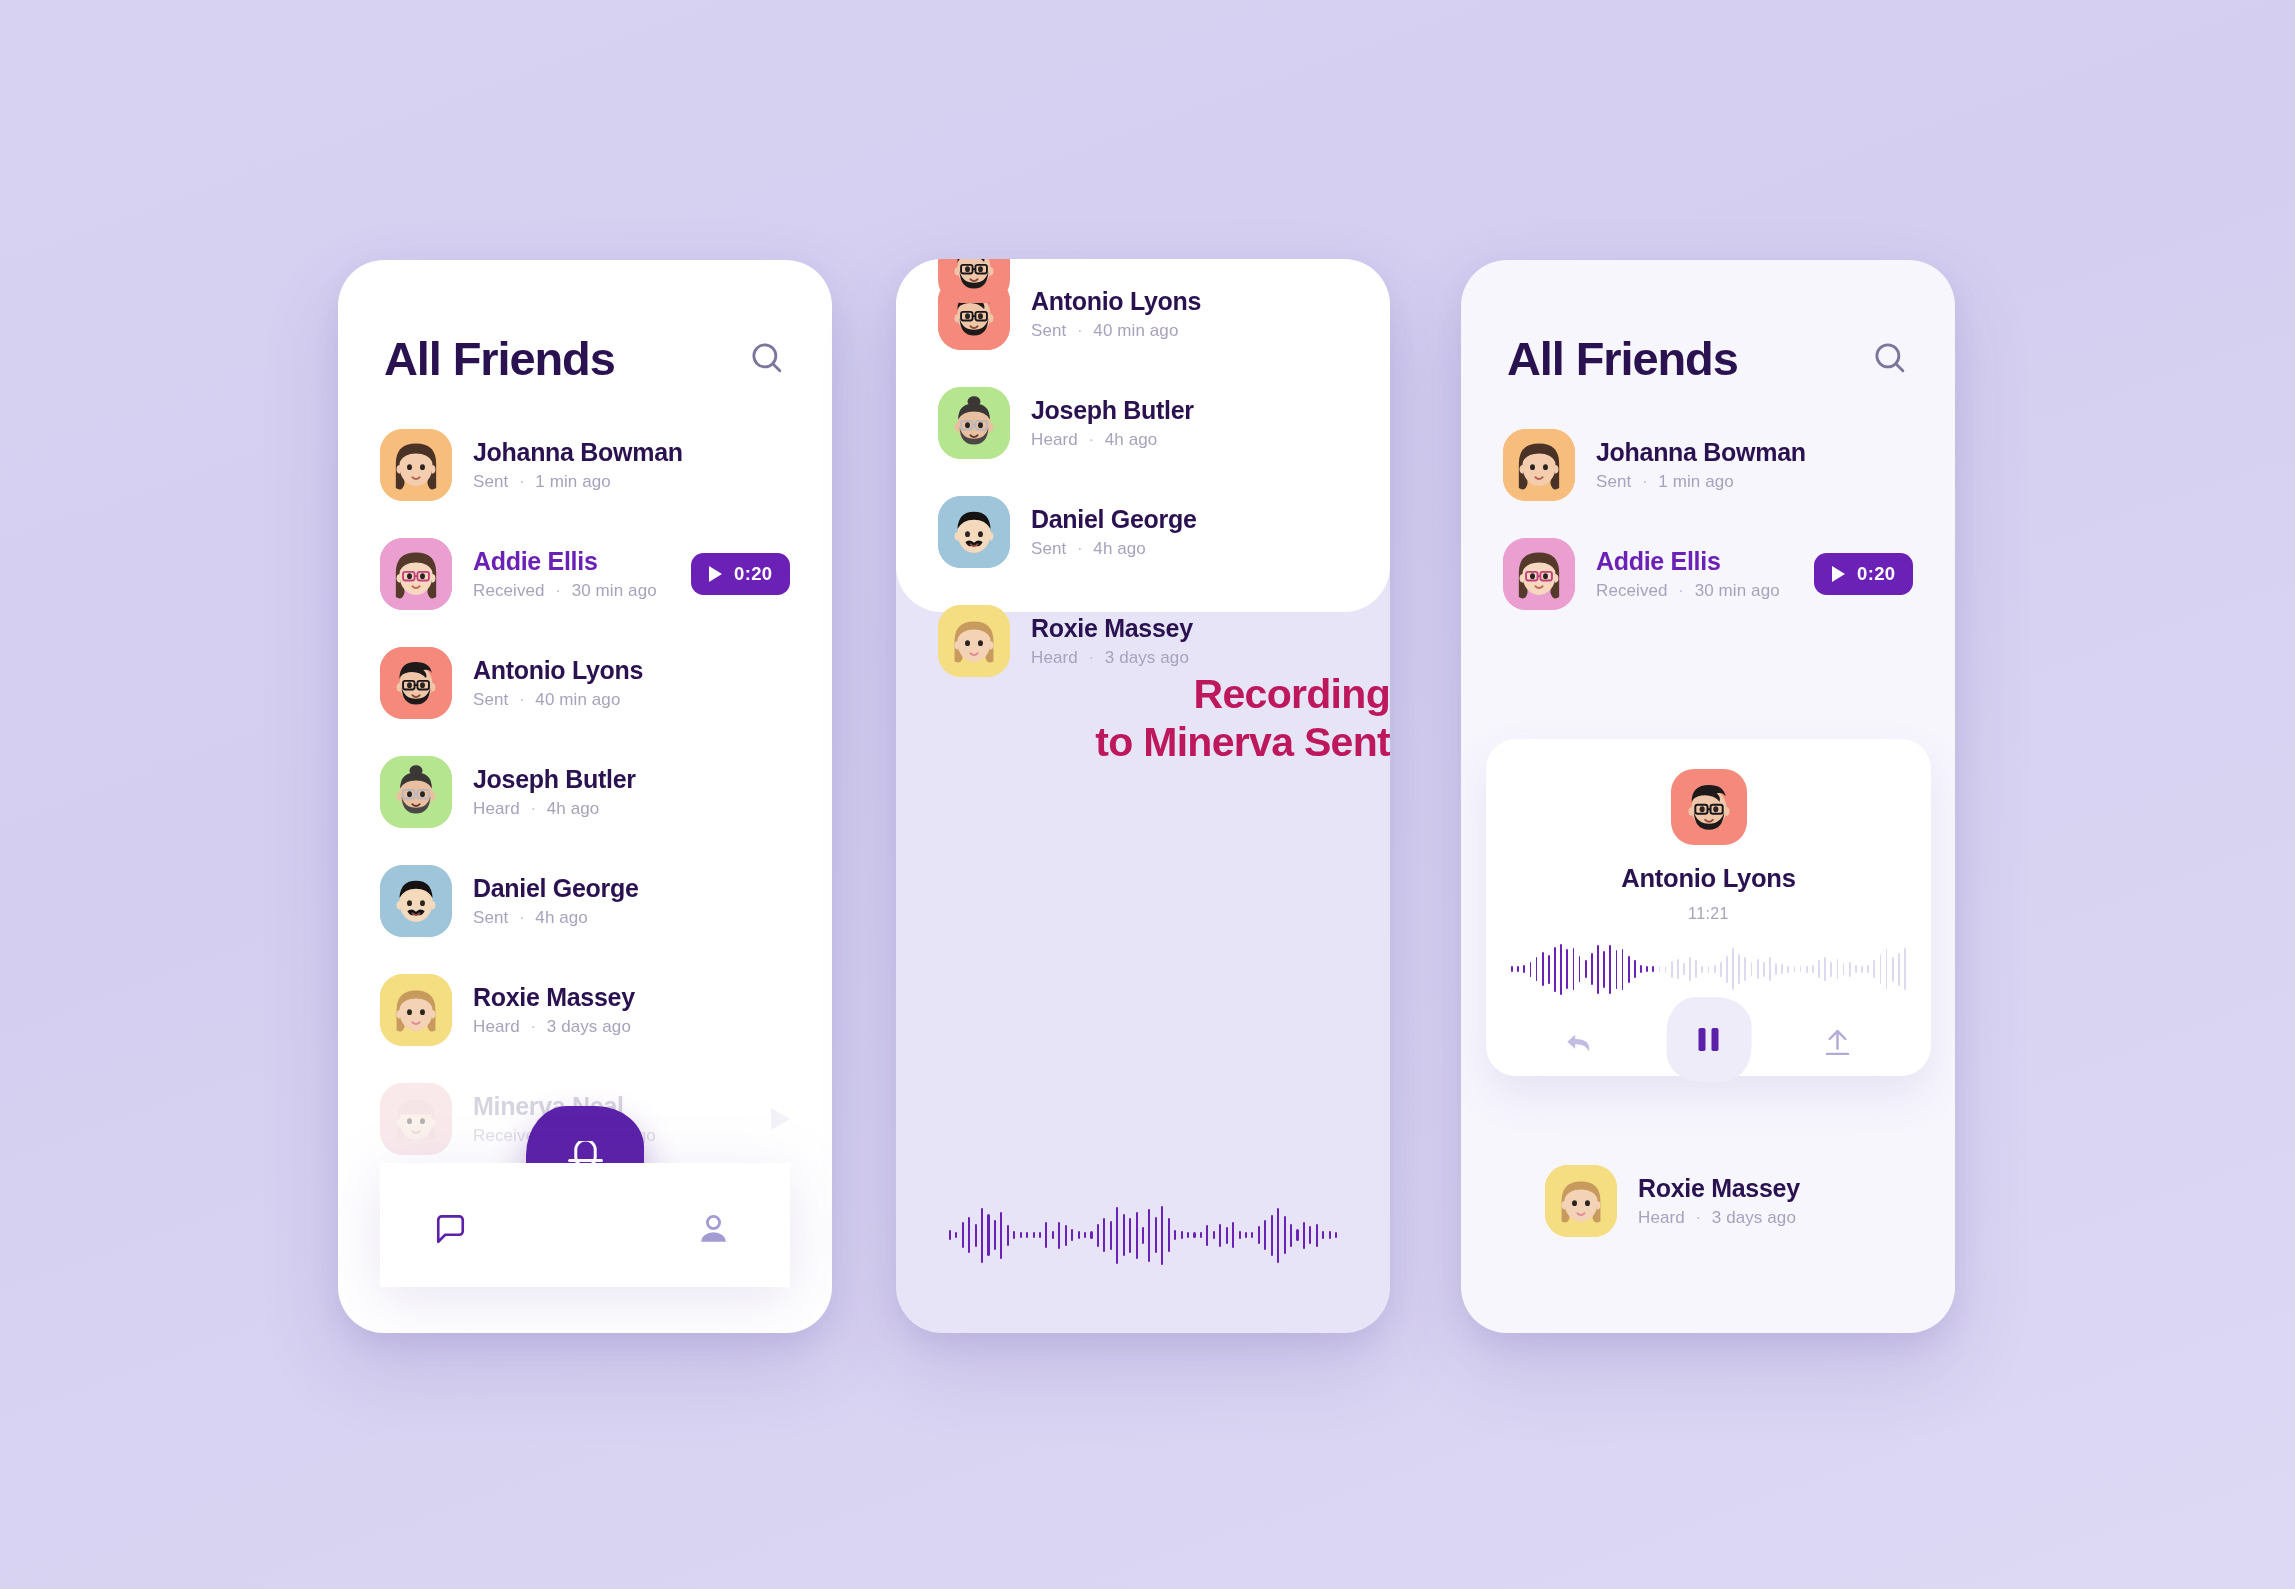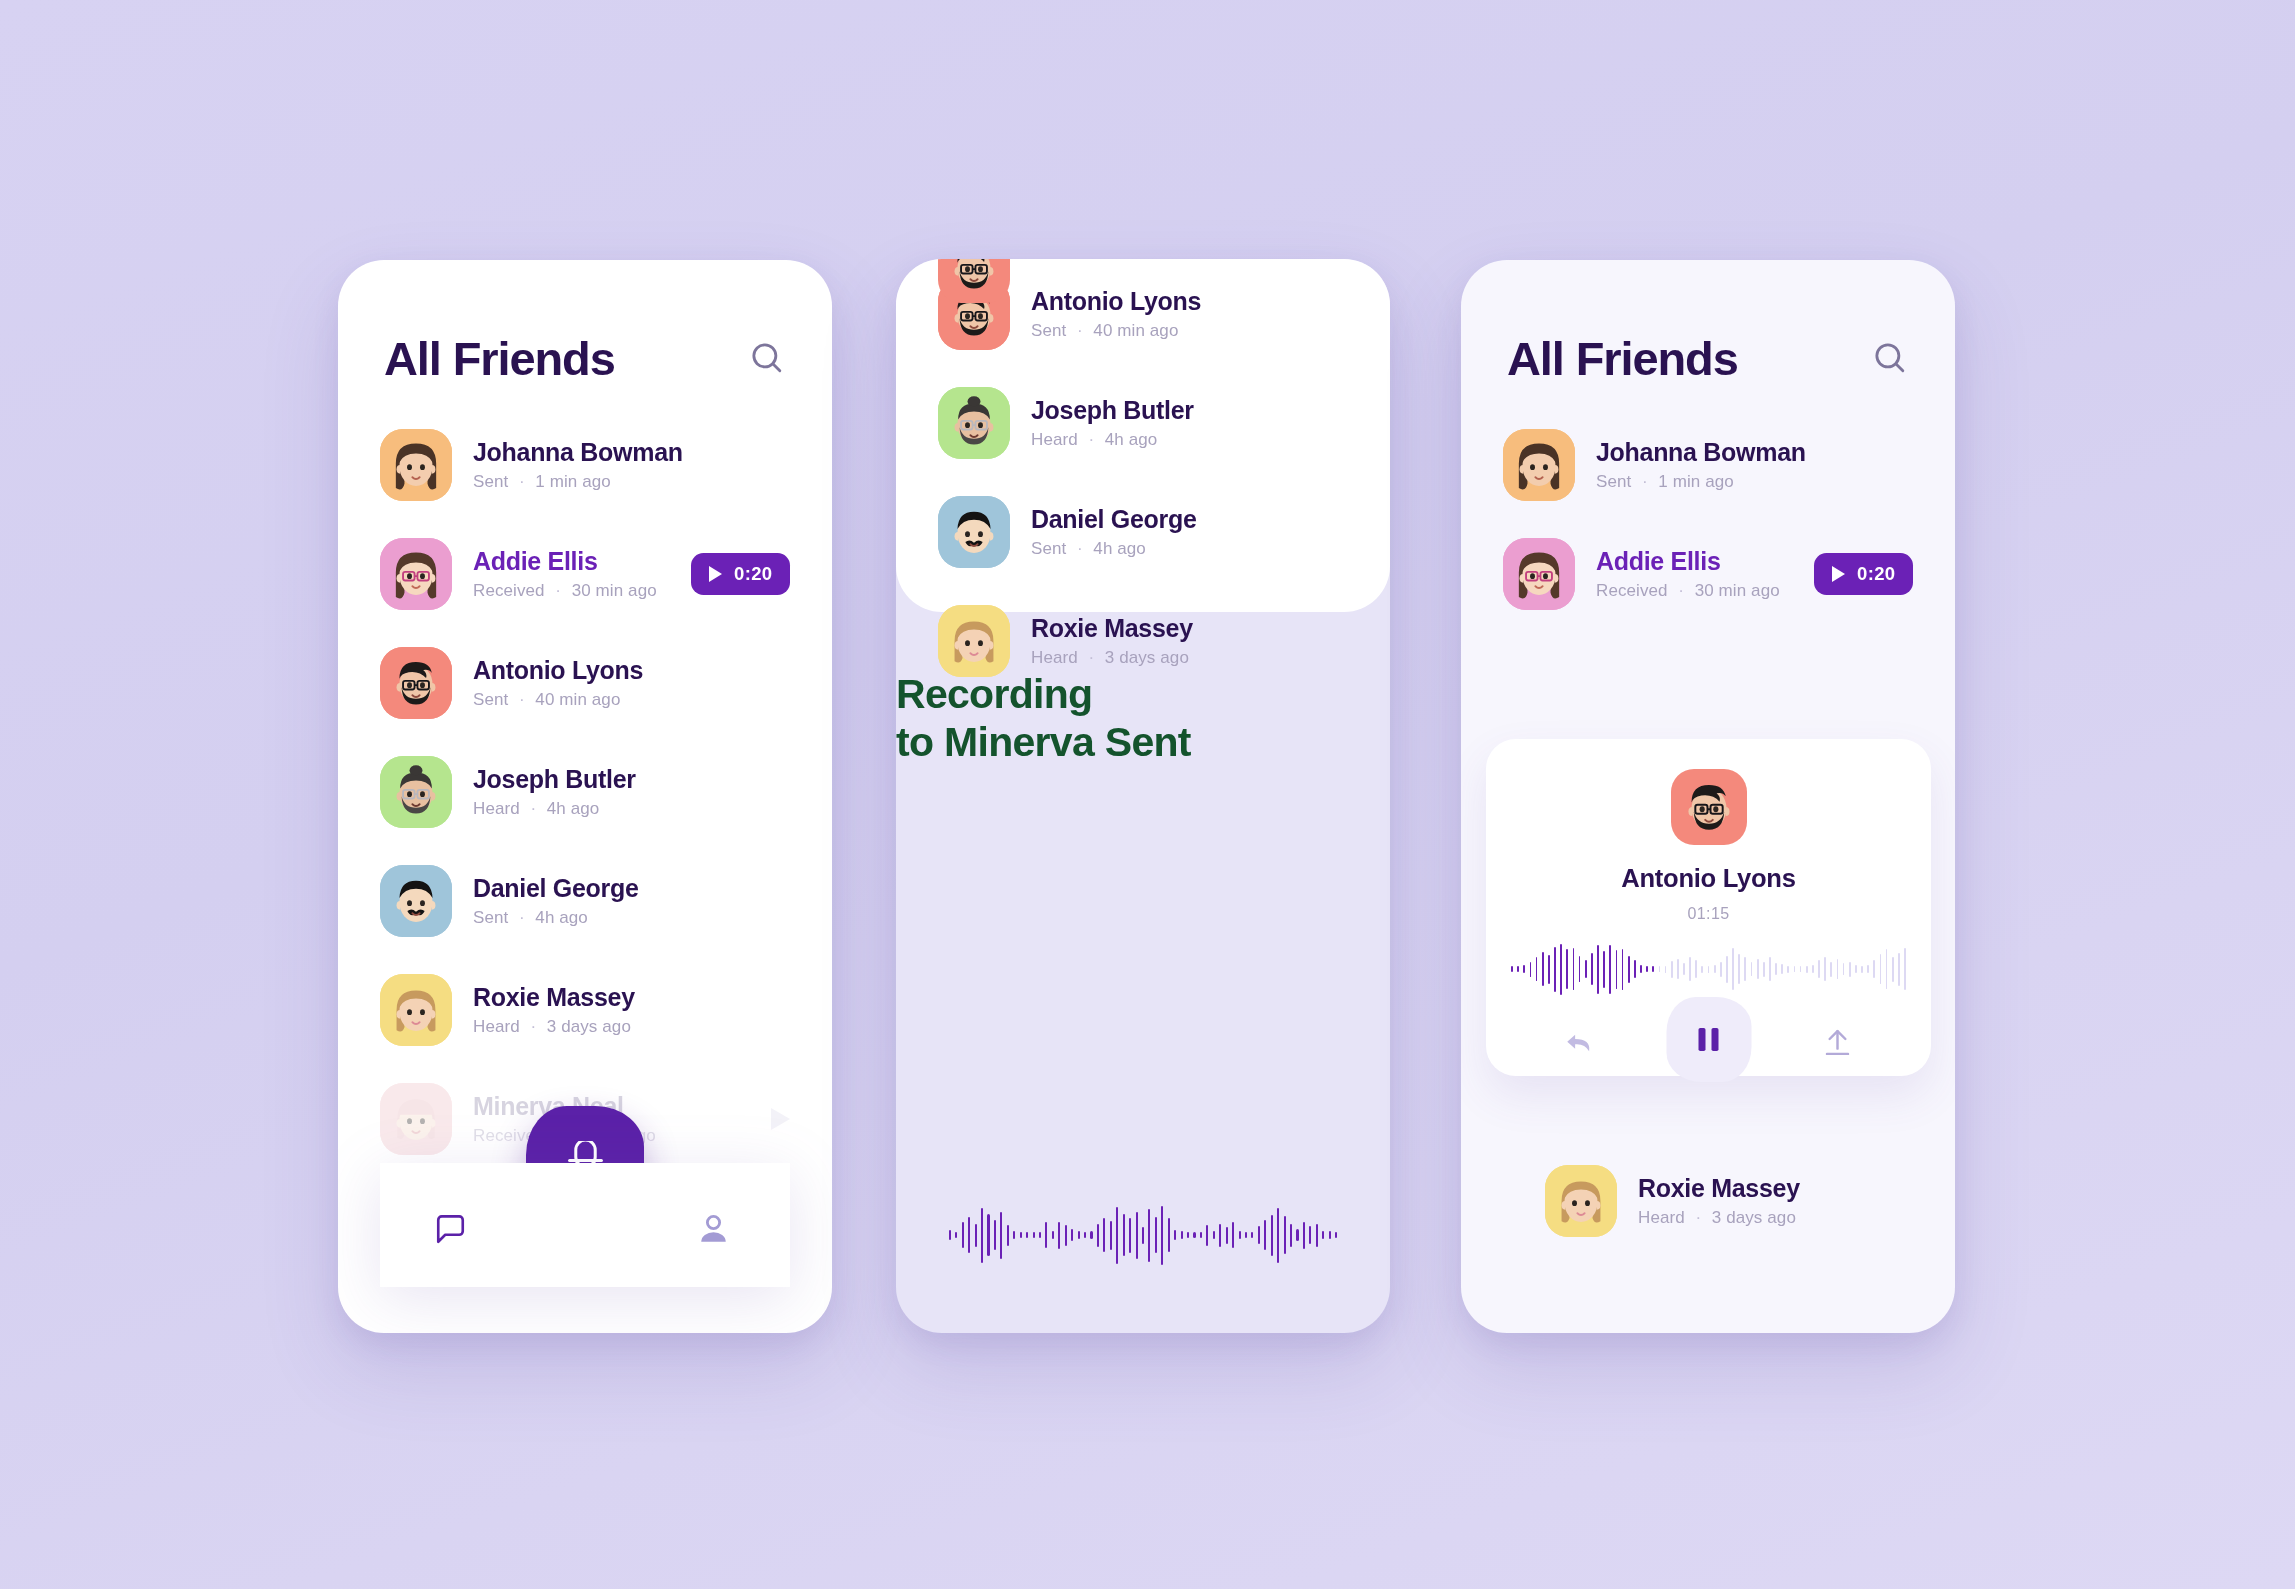--- a/index.html
+++ b/index.html
@@ -179,22 +179,22 @@
     border-radius: 23px;
     overflow: hidden;
     z-index: 4;
   }
   .p2-overflow-avatar svg { width: 100%; height: 100%; display: block; }
 
   .rec-title {
     position: absolute;
     left: 0; right: 0;
     top: 411px;
-    text-align: left;
-    color: #14532d;
+    text-align: right;
+    color: #be185d;
     font-size: 41px;
     font-weight: 700;
     line-height: 1.18;
     letter-spacing: -0.7px;
   }
 
   .waveform {
     display: flex;
     align-items: center;
     justify-content: center;
@@ -764,21 +764,21 @@
             <g fill="none" stroke="#17161a" stroke-width="2.6">
       <rect x="32" y="47" width="16" height="12" rx="3"></rect>
       <rect x="52" y="47" width="16" height="12" rx="3"></rect>
       <line x1="48" y1="53" x2="52" y2="53"></line>
             </g>
             <path d="M30 56 q1 24 20 24 q19 0 20 -24 q-4 16 -20 16 q-16 0 -20 -16 z" fill="#1d1a19"></path>
             <path d="M45 67 q5 5 10 0" stroke="#8d4a3d" stroke-width="2.6" fill="none" stroke-linecap="round"></path>
           </svg>
         </div>
       <div class="pc-name">Antonio Lyons</div>
-      <div class="pc-time">01:15</div>
+      <div class="pc-time">11:21</div>
       <div class="pc-wave waveform" id="pc-wave">
           <span style="height: 5.3px; background: rgb(107, 33, 182);"></span>
           <span style="height: 5.3px; background: rgb(107, 33, 182);"></span>
           <span style="height: 8px; background: rgb(107, 33, 182);"></span>
           <span style="height: 15px; background: rgb(107, 33, 182);"></span>
           <span style="height: 24px; background: rgb(107, 33, 182);"></span>
           <span style="height: 34px; background: rgb(107, 33, 182);"></span>
           <span style="height: 29px; background: rgb(107, 33, 182);"></span>
           <span style="height: 45px; background: rgb(107, 33, 182);"></span>
           <span style="height: 51px; background: rgb(107, 33, 182);"></span>

